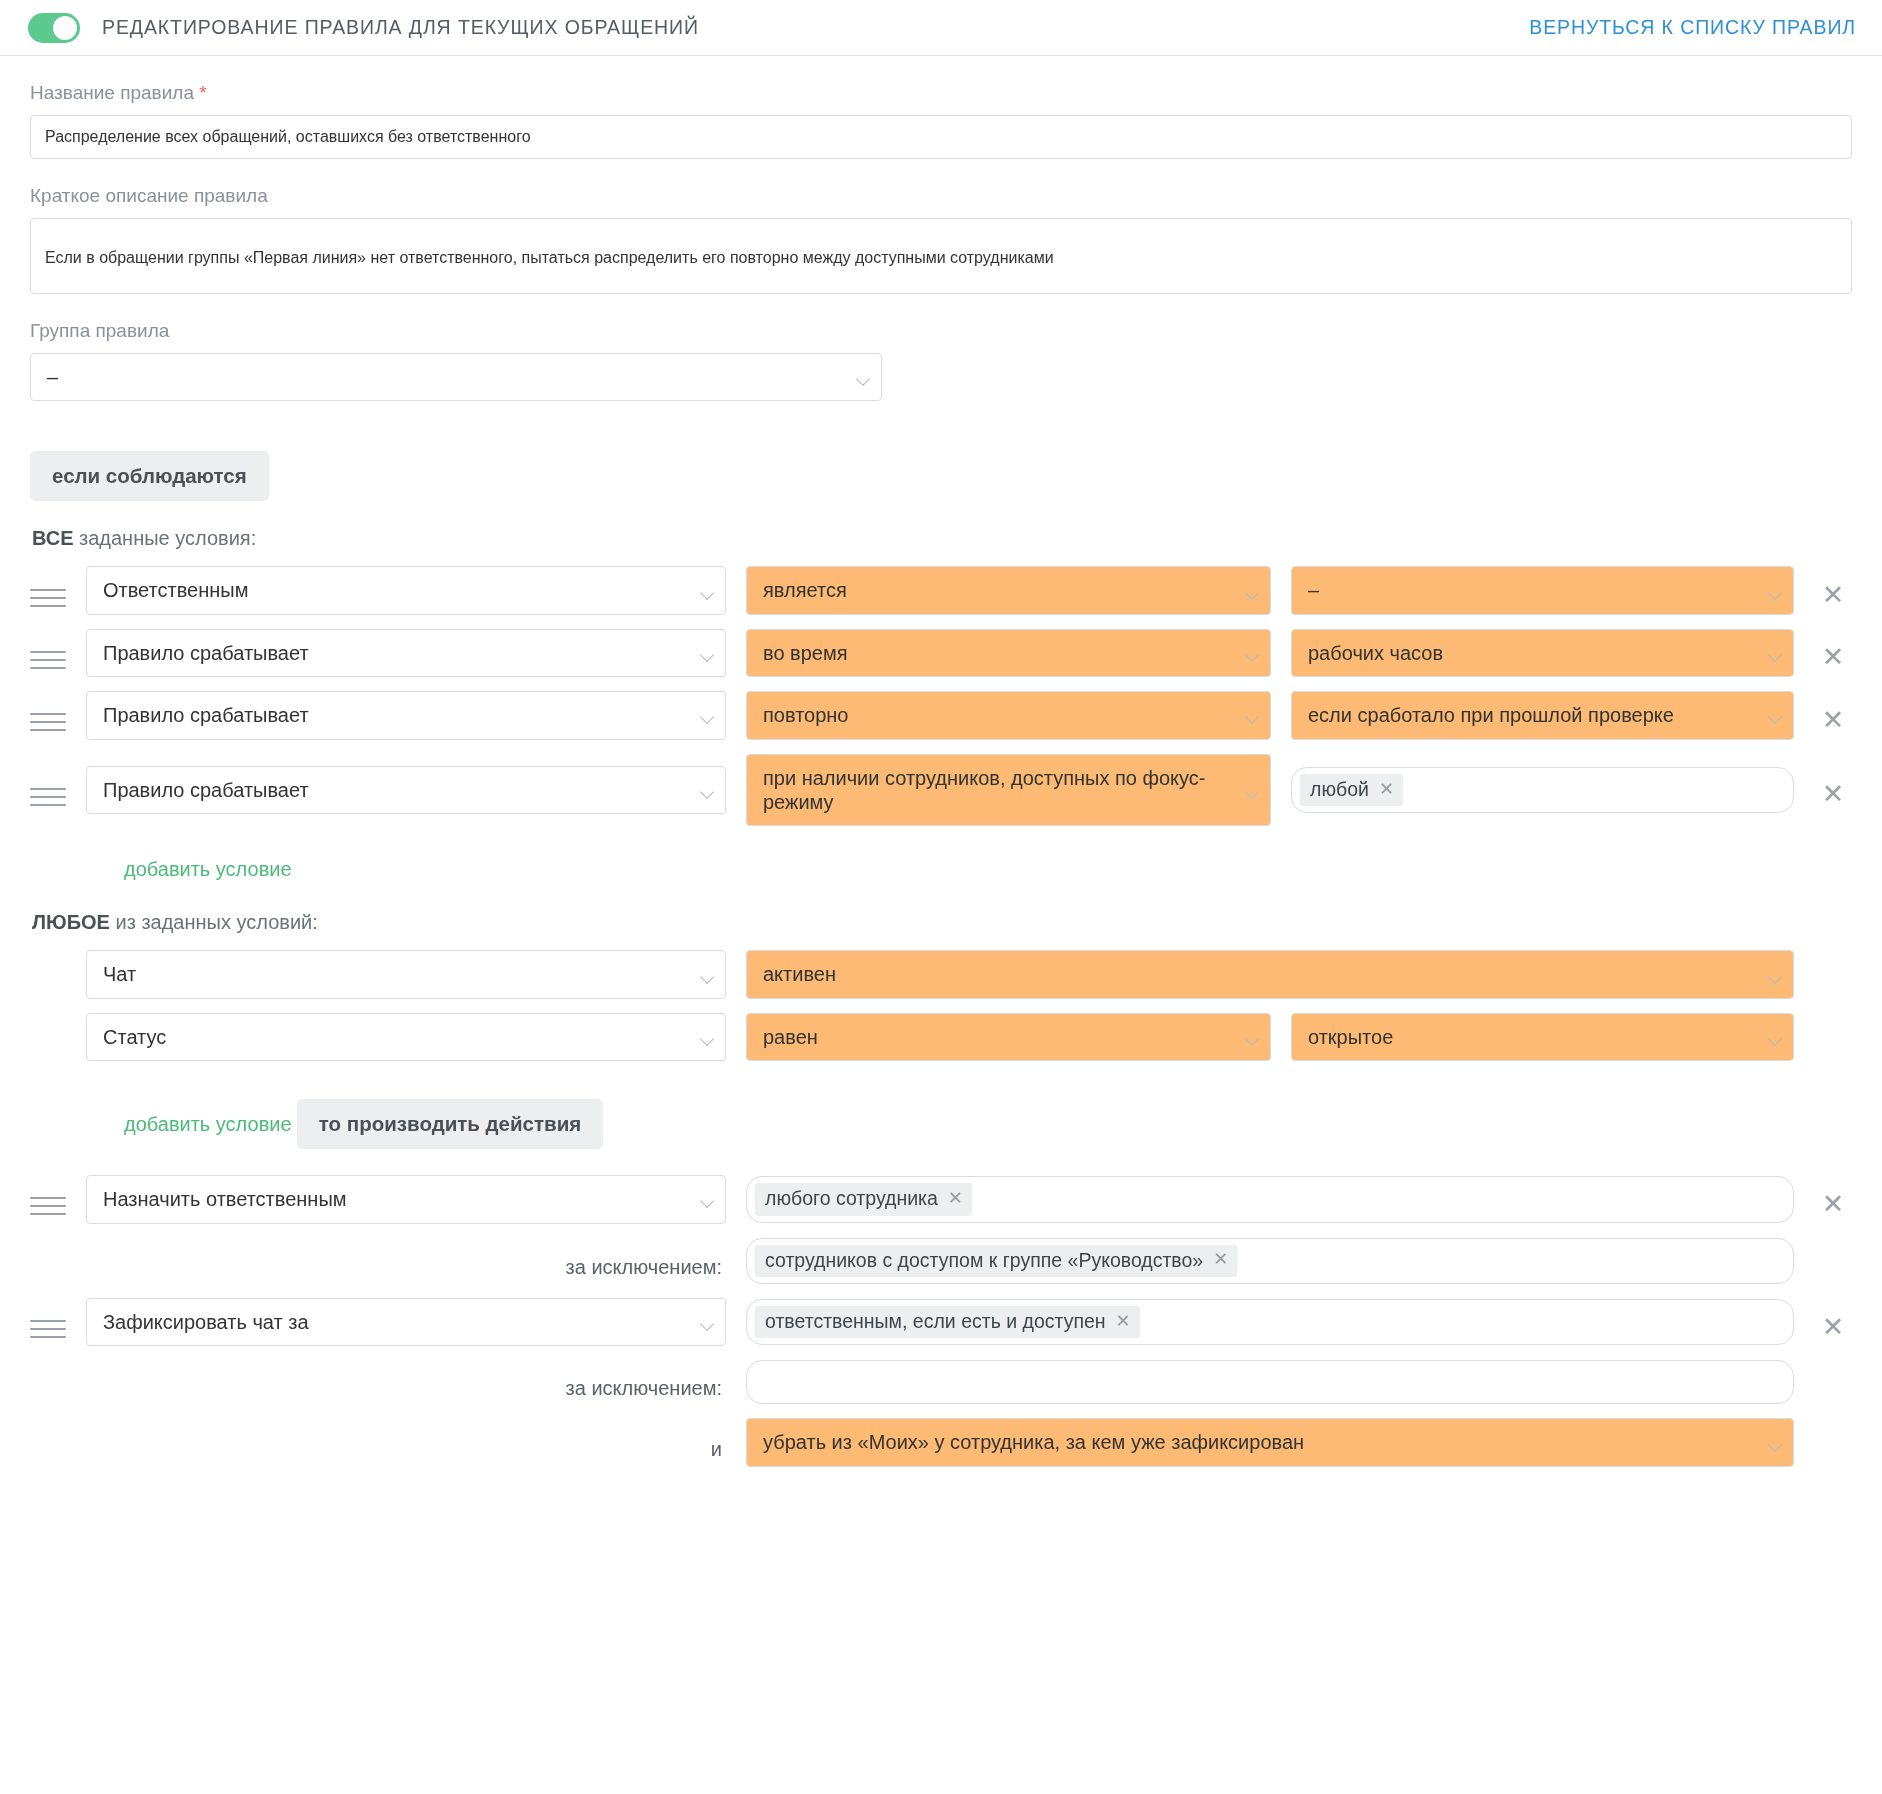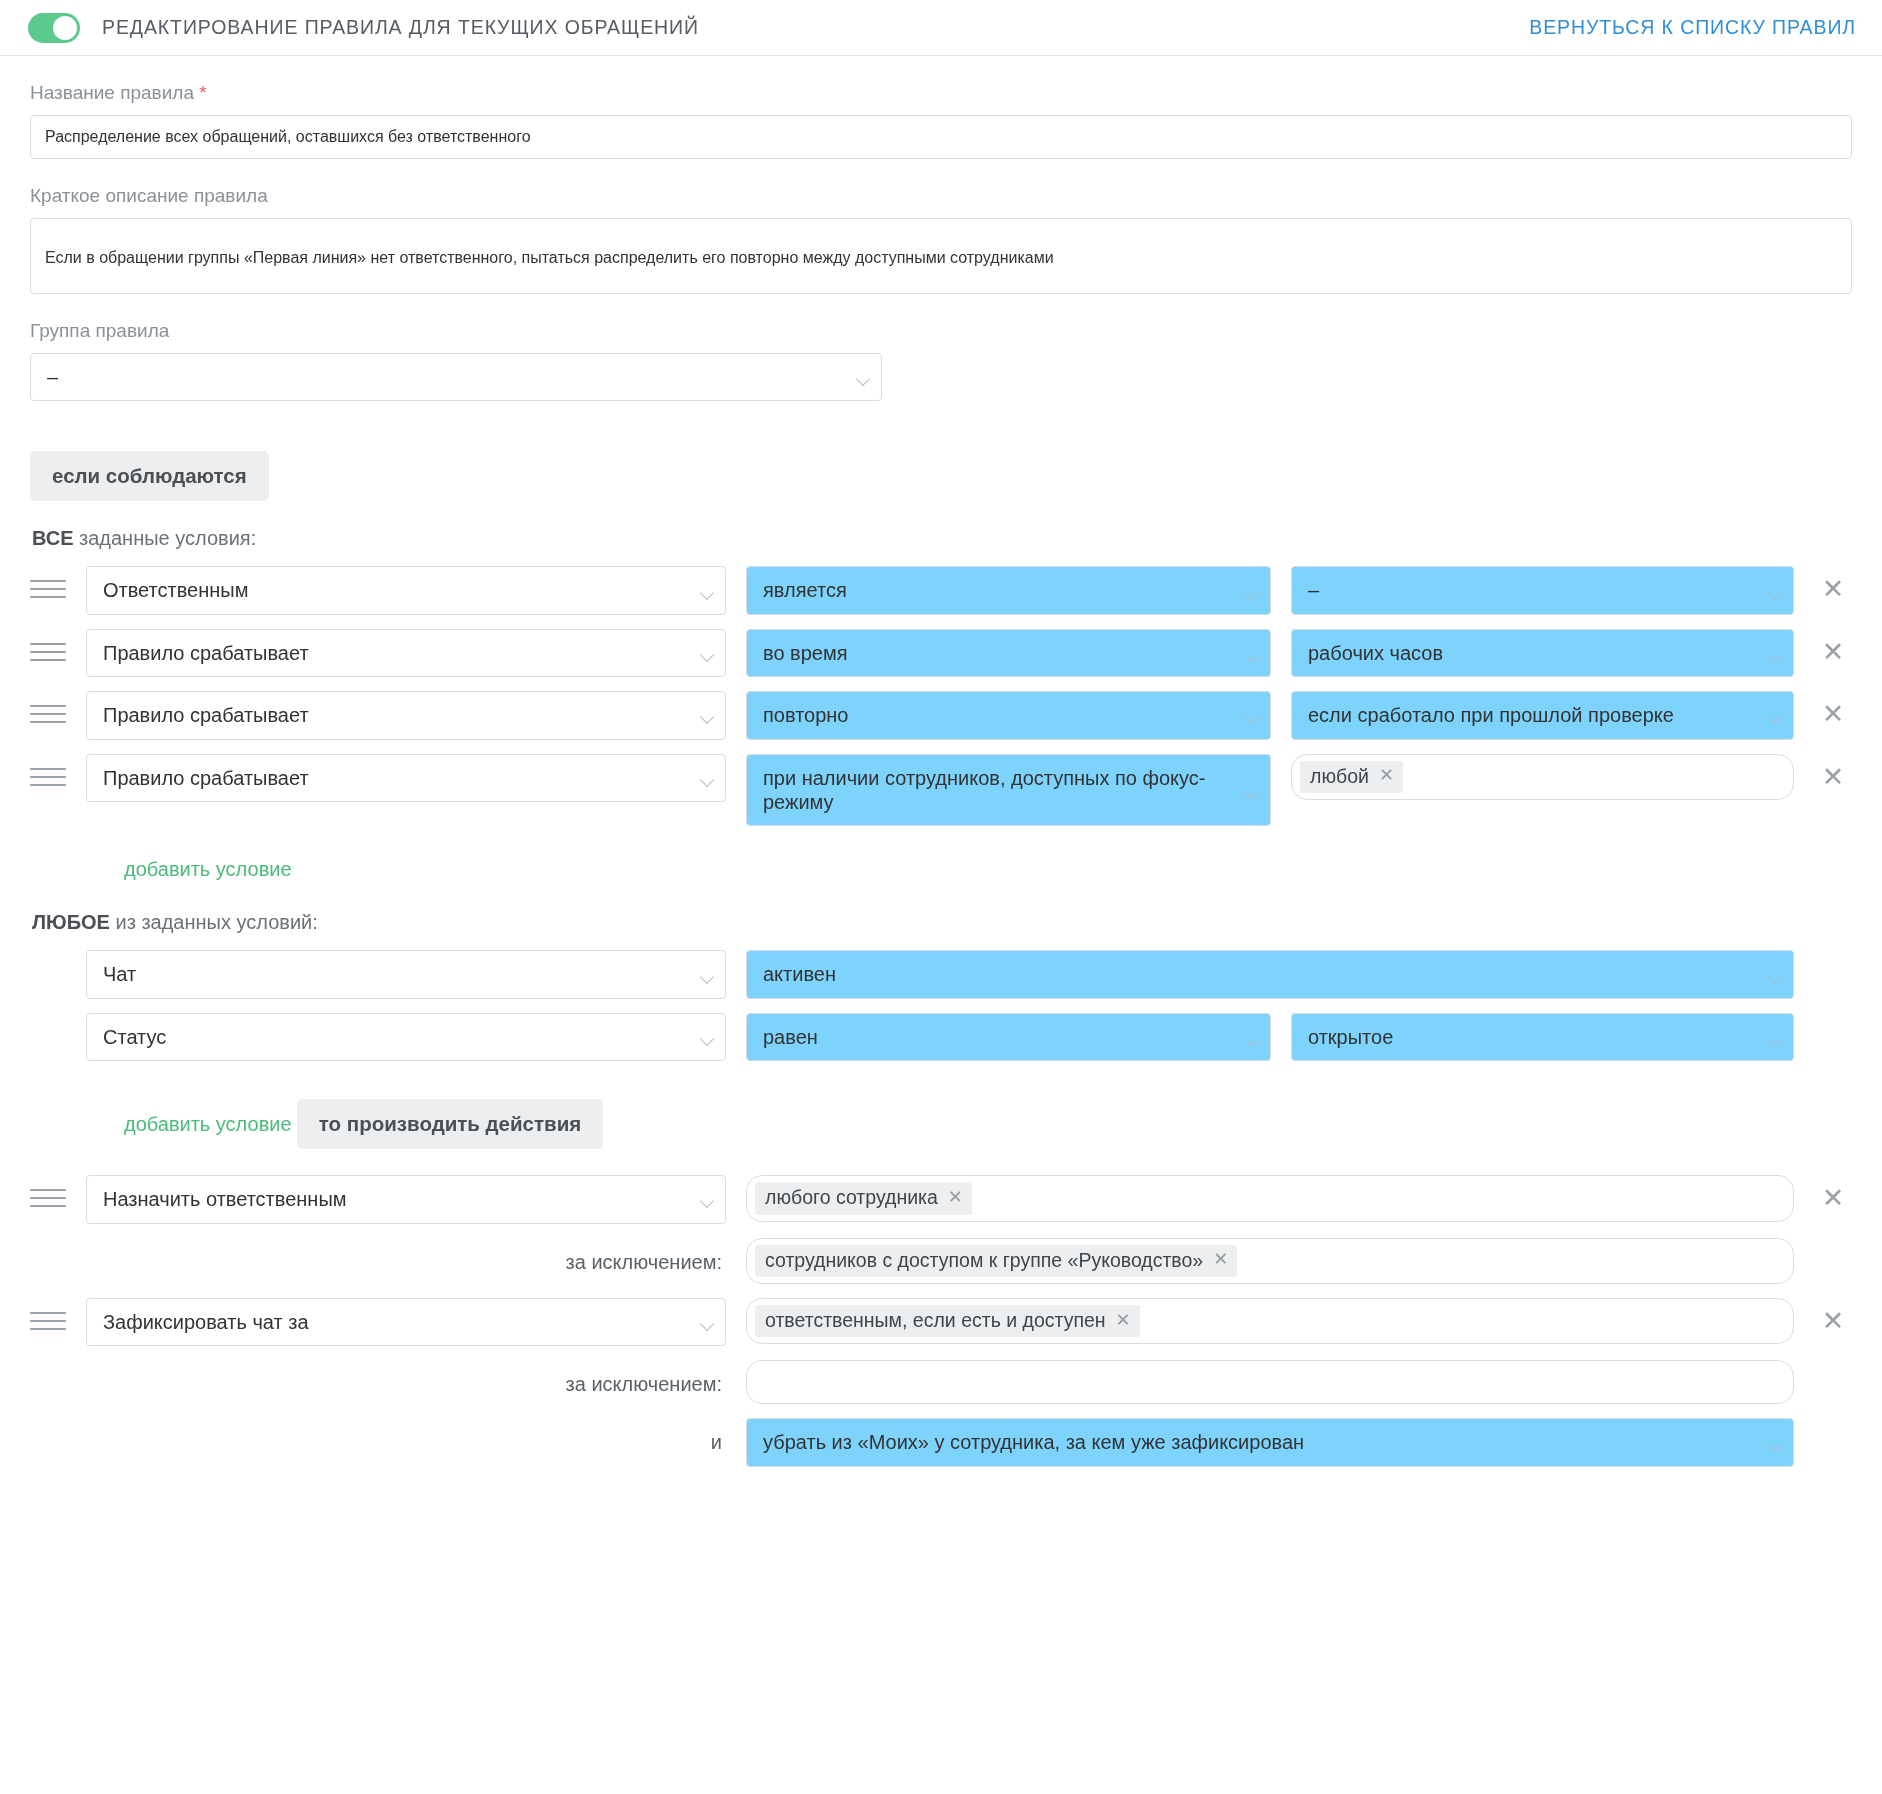--- a/index.html
+++ b/index.html
@@ -101,21 +101,21 @@
     border: 1px solid #d8dce0;
     border-radius: 4px;
     background: #fff;
     padding: 11px 34px 11px 16px;
     font-size: 20px;
     color: #333;
     line-height: 1.22;
     position: relative;
     cursor: pointer;
   }
-  .select-box.gray { background: #7dd3fc; }
+  .select-box.gray { background: #fdba74; }
   .chev {
     position: absolute;
     right: 12px;
     top: 50%;
     margin-top: -3px;
     width: 12px;
     height: 7px;
     pointer-events: none;
   }
   .chev::before {
@@ -145,21 +145,21 @@
   .cond-heading {
     font-size: 20px;
     color: #6a7279;
     margin: 0 0 16px 2px;
   }
   .cond-heading b { color: #4a5056; }
 
   
   .row {
     display: flex;
-    align-items: flex-start;
+    align-items: center;
     margin-bottom: 14px;
     gap: 20px;
   }
   .handle {
     flex: 0 0 auto;
     width: 36px;
     padding-top: 14px;
     cursor: grab;
   }
   .handle span {

